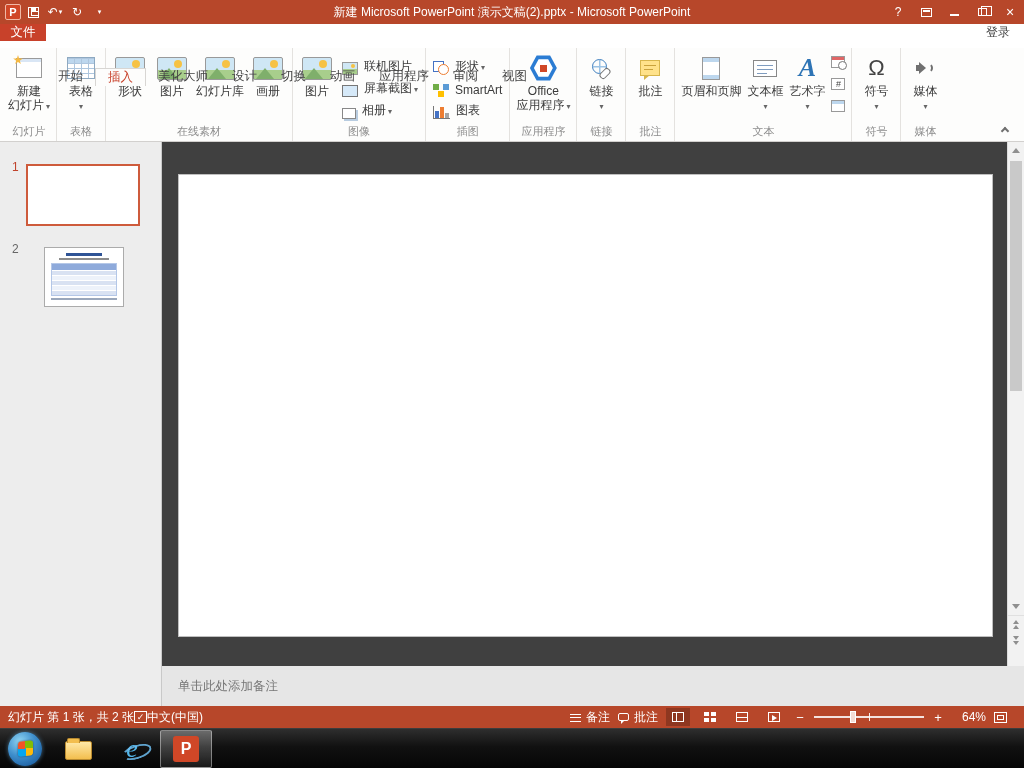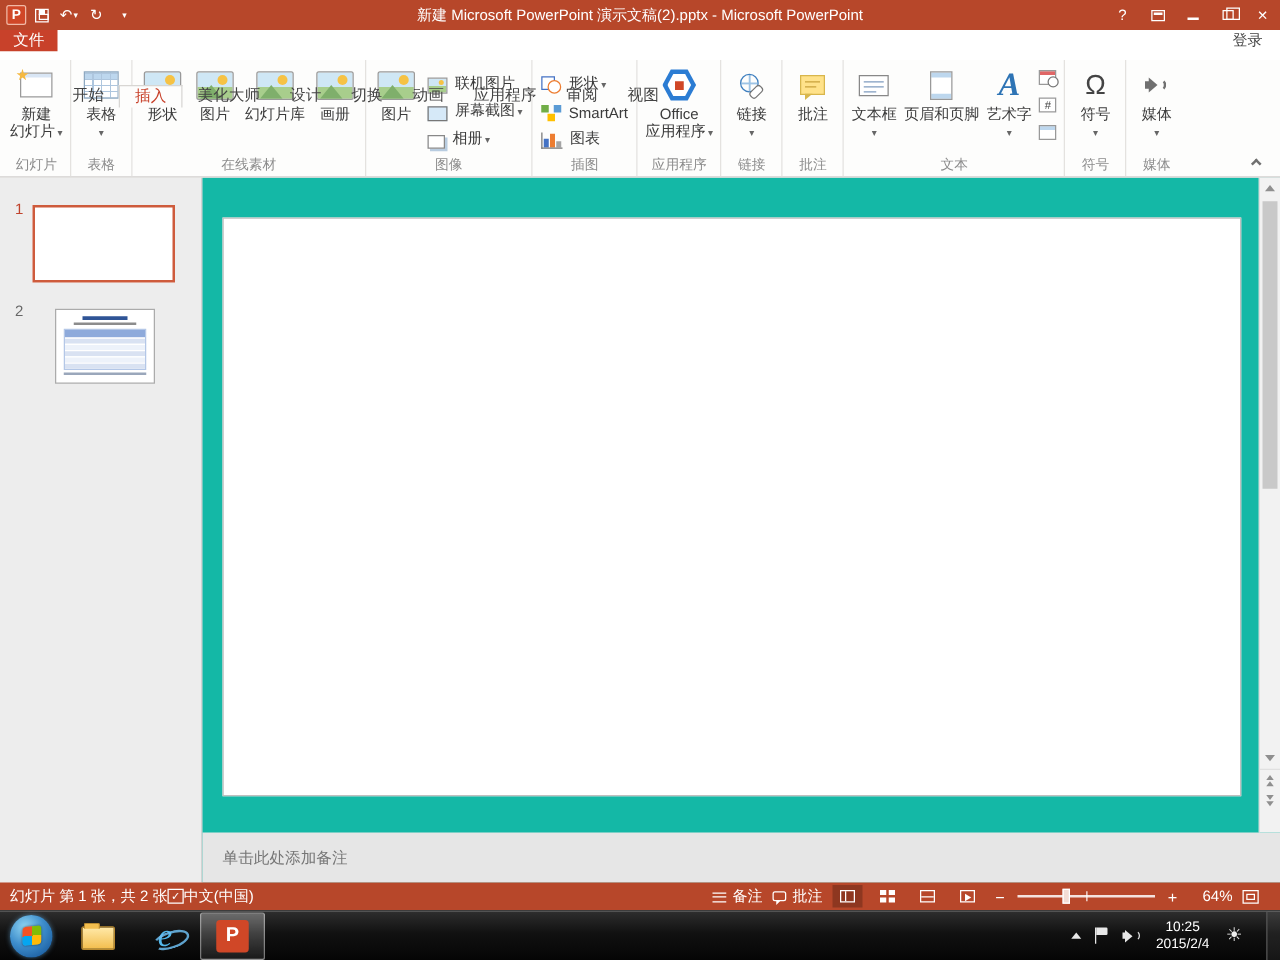--- a/index.html
+++ b/index.html
@@ -106,21 +106,21 @@
   .thumb1 { position:absolute; left:26px; top:22px; width:114px; height:62px; background:#fff; border:2px solid #CE5B3C; }
   .thumb2 { position:absolute; left:44px; top:105px; width:80px; height:60px; background:#fff; border:1px solid #ABABAB; padding-top:5px; }
   .t2-line1 { width:46%; height:3px; background:#2F5496; margin:0 auto 2px auto; }
   .t2-line2 { width:64%; height:2px; background:#8c8c8c; margin:0 auto 3px auto; }
   .t2-table { width:66px; margin:0 auto; border:1px solid #B4C7E7; }
   .t2-hdr { height:6px; background:#8EAADB; }
   .t2-row { height:5px; background:#D9E2F2; border-top:1px solid #fff; }
   .t2-row.alt { background:#EDF2FA; }
   .t2-foot { width:66px; margin:2px auto 0 auto; height:2px; background:#9aa7bb; }
 
-  .editor { flex:1; position:relative; background:#14b8a6; }
+  .editor { flex:1; position:relative; background:#404040; }
   .slide-canvas { position:absolute; left:16px; right:31px; top:32px; bottom:69px; background:#fff; border:1px solid #BFBFBF; }
   .notes-pane { position:absolute; left:0; right:0; bottom:0; height:40px; padding:12px 0 0 16px; color:#767676; font-size:12.5px; background:#E6E6E6; }
 
   
   .vscroll { position:absolute; right:0; top:0; bottom:40px; width:17px; background:#F2F2F2; border-left:1px solid #DDDDDD; }
   .sb-btn { position:absolute; left:0; right:0; height:17px; display:flex; align-items:center; justify-content:center; }
   .tri-up { width:0; height:0; border-left:4px solid transparent; border-right:4px solid transparent; border-bottom:5px solid #8F8F8F; }
   .tri-down { width:0; height:0; border-left:4px solid transparent; border-right:4px solid transparent; border-top:5px solid #8F8F8F; }
   .dbl { display:flex; flex-direction:column; gap:1px; align-items:center; }
   .sb-thumb { position:absolute; left:2px; right:2px; top:19px; height:230px; background:#C9C9C9; }
@@ -400,30 +400,30 @@
         <span class="lbl">批注</span>
       </div>
     </div>
     <div class="group-label">批注</div>
   </div>
 
   <div class="rgroup">
     <div class="gcontent">
       <div class="big-btn">
         <span class="icon-wrap">
+            <span class="ic-hf"></span>
+          </span>
+        <span class="lbl">页眉和页脚</span>
+      </div>
+      <div class="big-btn">
+        <span class="icon-wrap">
             <span class="ic-textbox"></span>
           </span>
         <span class="lbl">文本框</span>
         <span class="lbl dd-solo"></span>
-      </div>
-      <div class="big-btn">
-        <span class="icon-wrap">
-            <span class="ic-hf"></span>
-          </span>
-        <span class="lbl">页眉和页脚</span>
       </div>
       <div class="big-btn">
         <span class="icon-wrap">
             <span class="ic-wordart">A</span>
           </span>
         <span class="lbl">艺术字</span>
         <span class="lbl dd-solo"></span>
       </div>
       <div class="icon-col">
         <div class="icon-only-btn">
@@ -569,26 +569,13 @@
     </div>
   <div class="task-btn">
       <span class="folder"></span>
     </div>
   <div class="task-btn">
       <span class="ie-e">e</span>
     </div>
   <div class="task-btn active">
       <span class="ppt-task-icon">P</span>
     </div>
-  <div class="tray">
-    <span class="tray-up"></span>
-    <span class="tray-flag"></span>
-    <span class="tray-spk">
-        <span class="wave"></span>
-      </span>
-    <div class="clock">
-      <div>10:25</div>
-      <div>2015/2/4</div>
-    </div>
-    <span class="tray-sun">☀</span>
-    <span class="show-desktop"></span>
-  </div>
 </div>
 
 </body></html>

